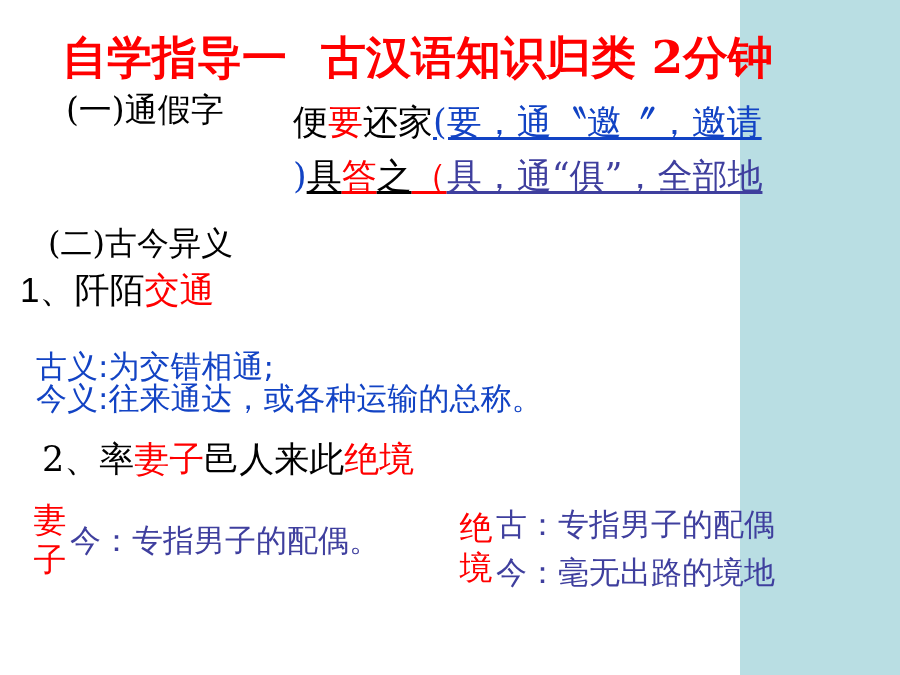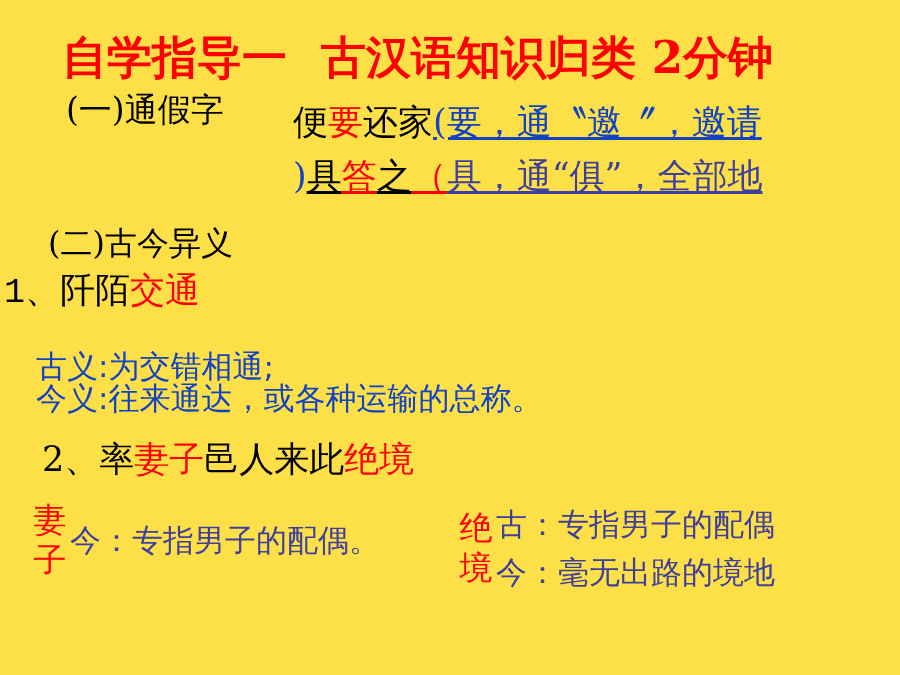--- a/index.html
+++ b/index.html
@@ -8,23 +8,23 @@
   }
   body {
     width: 900px;
     height: 675px;
     overflow: hidden;
     background: #b9dee3;
     font-family: "DejaVu Sans", sans-serif;
   }
   #slide {
     position: relative;
-    width: 900px;
+    width: 740px;
     height: 675px;
-    background: #fde047;
+    background: #ffffff;
   }
 
   .abs { position: absolute; white-space: nowrap; }
 
   
   #title {
     left: 62px;
     top: 28px;
     font-family: "DejaVu Serif", serif;
     font-size: 45px;
@@ -74,23 +74,23 @@
   #h-gujin {
     left: 48px;
     top: 222px;
     font-family: "DejaVu Serif", serif;
     font-size: 32px;
     color: #000000;
   }
 
   
   #item1-head {
-    left: 4px;
+    left: 20px;
     top: 267px;
-    font-family: Liberation Mono, monospace;
+    font-family: Liberation Sans, sans-serif;
     font-size: 35px;
     color: #000000;
   }
   #item1-gu {
     left: 36px;
     top: 322px;
     font-family: "DejaVu Sans", sans-serif;
     font-size: 31px;
     color: #1243c4;
     margin-top: 24px;

